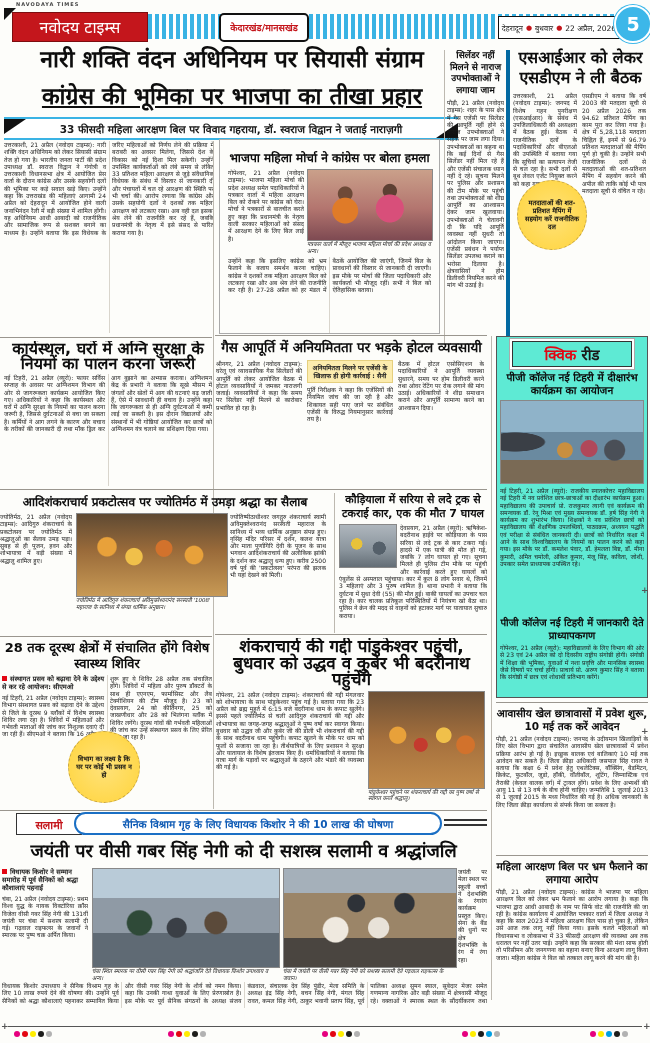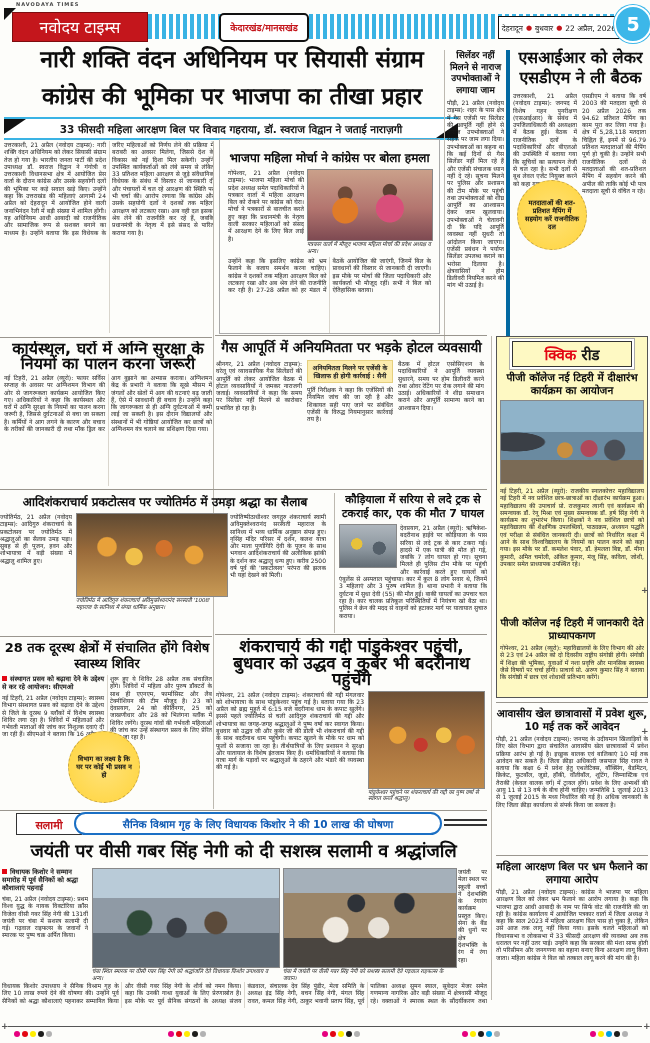--- a/index.html
+++ b/index.html
@@ -37,21 +37,21 @@
   .ph-jyoti{background:radial-gradient(circle at 20% 40%,#e8a13a 0 7%,transparent 8%),radial-gradient(circle at 38% 52%,#f0c04a 0 8%,transparent 9%),radial-gradient(circle at 58% 42%,#d2722c 0 8%,transparent 9%),radial-gradient(circle at 78% 50%,#e8a13a 0 7%,transparent 8%),linear-gradient(180deg,#5f4a33 0%,#9a6b3a 45%,#c89a55 100%);}
   .ph-kaud{background:radial-gradient(circle at 30% 45%,#e8c23a 0 12%,transparent 13%),radial-gradient(circle at 70% 55%,#55606a 0 14%,transparent 15%),linear-gradient(180deg,#aeb6bd 0%,#8a949c 60%,#646e76 100%);}
   .ph-gaddi{background:radial-gradient(circle at 25% 45%,#e8a13a 0 8%,transparent 9%),radial-gradient(circle at 45% 55%,#c43a2e 0 8%,transparent 9%),radial-gradient(circle at 65% 45%,#f0c04a 0 8%,transparent 9%),radial-gradient(circle at 84% 55%,#d2722c 0 8%,transparent 9%),linear-gradient(180deg,#6e5136 0%,#a5703d 50%,#c08a4a 100%);}
   .ph-par1{background:radial-gradient(circle at 25% 55%,#2f4a38 0 8%,transparent 9%),radial-gradient(circle at 45% 60%,#3a3f46 0 8%,transparent 9%),radial-gradient(circle at 66% 55%,#5b4a3a 0 8%,transparent 9%),linear-gradient(180deg,#b9cbd8 0 30%,#8f9aa5 30% 65%,#5f6a74 65% 100%);}
   .ph-par2{background:radial-gradient(circle at 30% 62%,#efe9df 0 9%,transparent 10%),radial-gradient(circle at 55% 60%,#e8e2d8 0 9%,transparent 10%),radial-gradient(circle at 42% 35%,#2e3238 0 7%,transparent 8%),radial-gradient(circle at 70% 35%,#2e3238 0 7%,transparent 8%),linear-gradient(180deg,#a5b0ba 0 25%,#9b8568 25% 70%,#4a4540 70% 100%);}
   
   .ycircle{position:absolute;border-radius:50%;background:radial-gradient(circle,#ffe27a 0%,#ffd84d 70%,#f3c93e 100%);border:1px dashed #c9a53a;display:flex;align-items:center;justify-content:center;text-align:center;font-weight:800;font-size:6.5px;line-height:8px;padding:6px;box-sizing:border-box;color:#111;}
   .yhl{background:#fcecae;border:1px solid #e5cf7e;font-size:6.3px;font-weight:800;line-height:7.5px;text-align:center;padding:3px 2px;margin-bottom:3px;color:#222;}
   .redsq{display:inline-block;width:5px;height:5px;background:#e30613;margin-right:3px;}
   .subhead{font-size:6.6px;font-weight:800;line-height:8px;margin-bottom:3px;}
-  .qr-box{border:1px solid #555;background:#fef9c3;padding:3px;box-sizing:border-box;}
+  .qr-box{border:1px solid #555;background:#5eead4;padding:3px;box-sizing:border-box;}
   .qr-head{border:1px solid #333;box-shadow:0 0 0 2px #fff,0 0 0 3px #aaa;margin:1px 12px 4px;text-align:center;font-size:15px;font-weight:800;padding:2px 0;}
   .qr-head .red{color:#e30613;}
   .kicker{border:1px solid #333;color:#c4161c;font-weight:800;font-size:11px;display:flex;align-items:center;justify-content:center;background:#fff;}
   .pill{border:2px solid #1a6fc4;border-radius:12px;color:#0f5bb5;font-weight:800;font-size:10.5px;display:flex;align-items:center;justify-content:center;white-space:nowrap;background:#fff;}
   .dbl-line{border-top:2px solid #333;border-bottom:2px solid #333;height:3px;}
   .press-dot{width:6px;height:6px;border-radius:50%;display:inline-block;margin-right:2px;}
   .d1{background:#e6007e}.d2{background:#e30613}.d3{background:#ffed00}.d4{background:#1d1d1b}.d5{background:#009fe3}.d6{background:#b2b2b2}
   .press-line{position:absolute;left:8px;right:8px;top:12px;border-top:1px solid #555;}
   .cross{font-size:9px;color:#555;font-weight:bold;}
   figure{margin:0;}
@@ -71,21 +71,21 @@
 <div class="abs date-box">
   <span>देहरादून</span>
   <span class="dot">●</span>
   <span>बुधवार</span>
   <span class="dot">●</span>
   <span>22 अप्रैल, 2026</span>
 </div>
 <div class="abs page-circle">5</div>
 
 <div class="abs lead-h" style="top:42px;">नारी शक्ति वंदन अधिनियम पर सियासी संग्राम</div>
-<div class="abs lead-h" style="top:79px;">कांग्रेस की भूमिका पर भाजपा का तीखा प्रहार</div>
+<div class="abs lead-h" style="top:79px;text-decoration:underline;">कांग्रेस की भूमिका पर भाजपा का तीखा प्रहार</div>
 <div class="abs strap">
   <div class="tri-l"></div>
   <span>33 फीसदी महिला आरक्षण बिल पर विवाद गहराया, डॉ. स्वराज विद्वान ने जताई नाराज़गी</span>
   <div class="tri-r"></div>
 </div>
 <div class="abs body-txt cols2" style="left:4px;top:141px;width:210px;height:192px;overflow:hidden;">उत्तरकाशी, 21 अप्रैल (नवोदय टाइम्स): नारी शक्ति वंदन अधिनियम को लेकर सियासी संग्राम तेज हो गया है। भारतीय जनता पार्टी की प्रदेश उपाध्यक्ष डॉ. स्वराज विद्वान ने गंगोत्री व उत्तरकाशी विधानसभा क्षेत्र में आयोजित प्रेस वार्ता के दौरान कांग्रेस और उसके सहयोगी दलों की भूमिका पर कड़े सवाल खड़े किए। उन्होंने कहा कि उत्तराखंड की महिलाएं आगामी 24 अप्रैल को देहरादून में आयोजित होने वाली जनाभिनंदन रैली में बड़ी संख्या में शामिल होंगी। यह अधिनियम आधी आबादी को राजनीतिक और सामाजिक रूप से सशक्त बनाने का माध्यम है। उन्होंने बताया कि इस विधेयक के जरिए महिलाओं को निर्णय लेने की प्रक्रिया में बराबरी का अवसर मिलेगा, जिससे देश के विकास को नई दिशा मिल सकेगी। उन्होंने उपस्थित कार्यकर्ताओं को लंबे समय से लंबित 33 प्रतिशत महिला आरक्षण से जुड़े संवैधानिक विधेयक के संबंध में विस्तार से जानकारी दी और पंचायतों में चल रहे आरक्षण की स्थिति पर भी चर्चा की। आरोप लगाया कि कांग्रेस और उसके सहयोगी दलों ने दशकों तक महिला आरक्षण को लटकाए रखा। अब वही दल इसका श्रेय लेने की राजनीति कर रहे हैं, जबकि प्रधानमंत्री के नेतृत्व में इसे संसद से पारित कराया गया है।</div>
 
 <div class="abs" style="left:219px;top:139px;width:221px;height:195px;border:1px solid #aaa;padding:8px;box-sizing:border-box;overflow:hidden;">
   <div class="hl" style="font-size:12px;white-space:nowrap;overflow:hidden;margin:1px 0 3px;">भाजपा महिला मोर्चा ने कांग्रेस पर बोला हमला</div>
   <div style="display:flex;gap:3px;">

